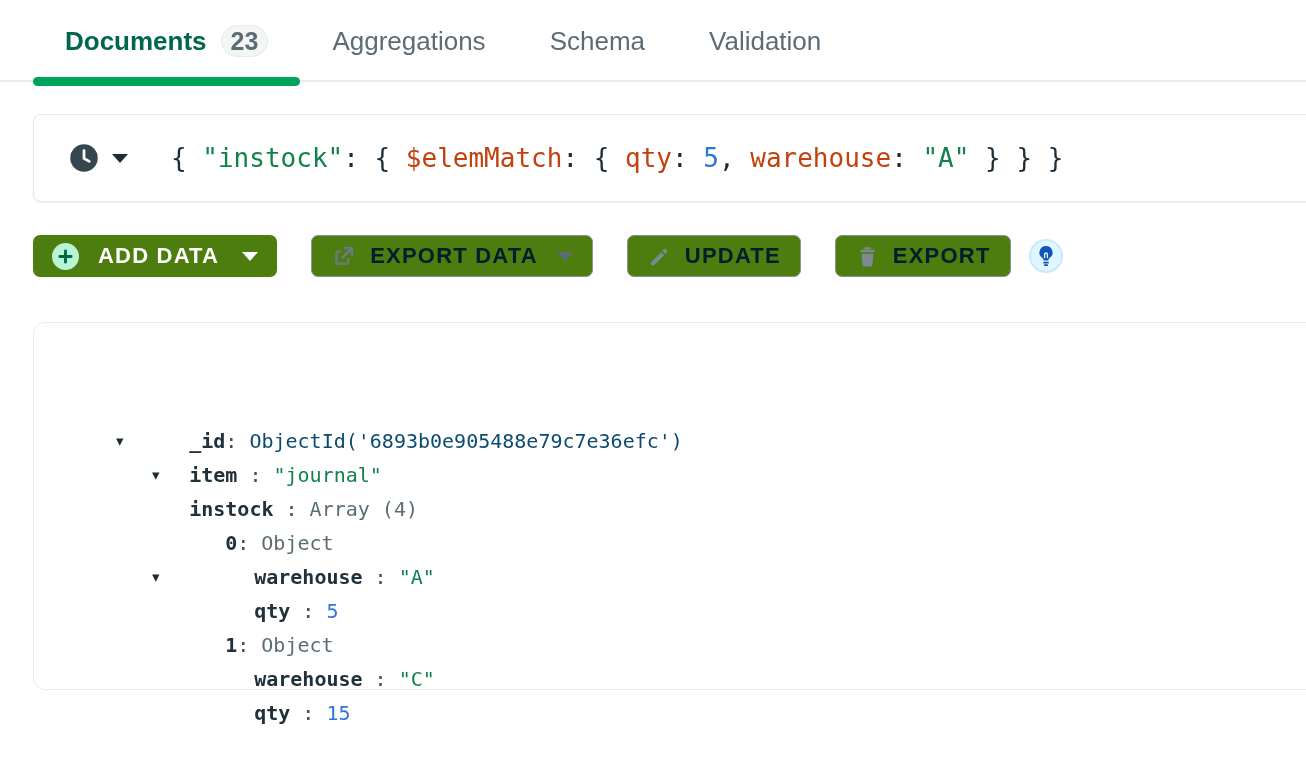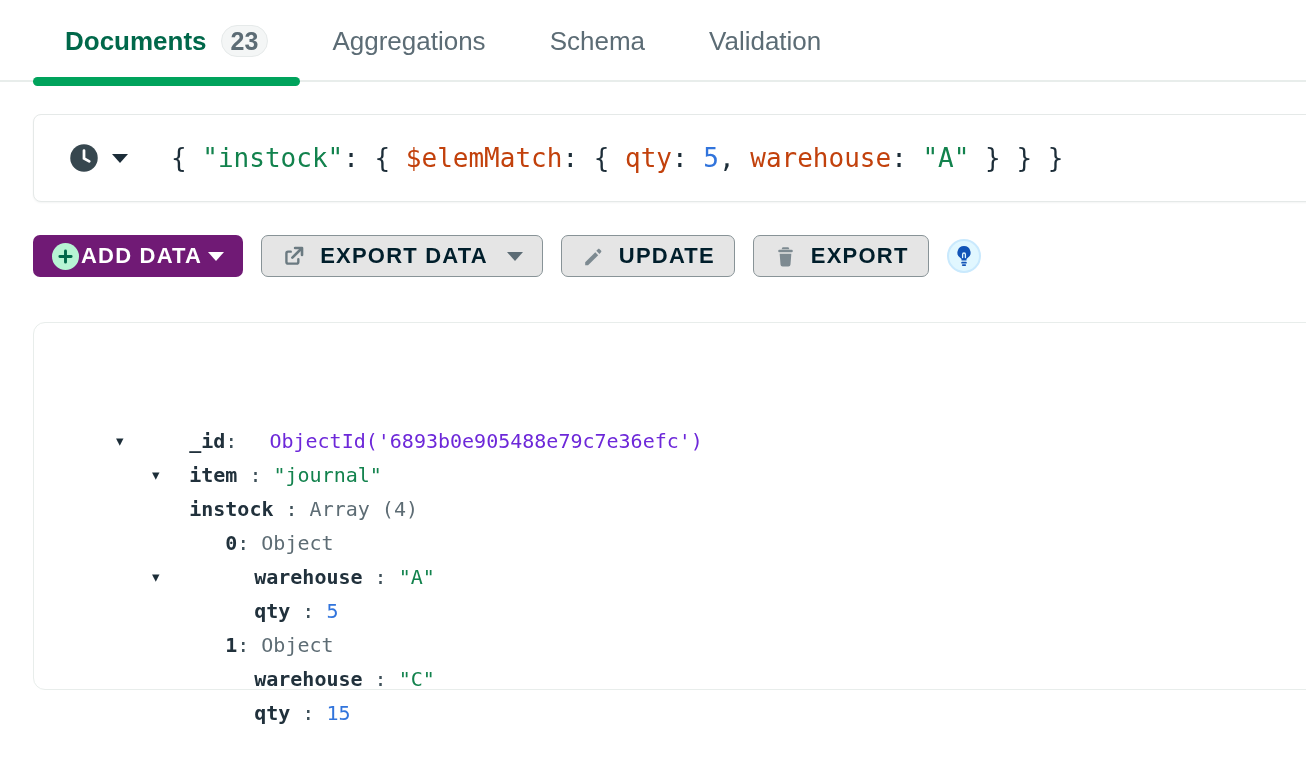--- a/index.html
+++ b/index.html
@@ -31,23 +31,23 @@
   .tok-punct { color:#1C2D38; }
   .tok-string { color:#12824D; }
   .tok-keyword { color:#c2410c; }
   .tok-number { color:#3174DC; }
 
   
   .toolbar { margin-top:33px; display:flex; align-items:center; gap:18px; }
   .btn { height:42px; border-radius:7px; display:inline-flex; align-items:center; padding:0 19px;
     font-weight:bold; font-size:22px; letter-spacing:1.2px; cursor:pointer;
     font-family:"Liberation Sans",sans-serif; }
-  .btn-primary { background:#701a75; color:#fff; border:none; gap:2px; }
+  .btn-primary { background:#4d7c0f; color:#fff; border:none; gap:19px; }
   .btn-primary .caret-down { border-top-color:#fff; margin-left:4px; }
-  .btn-secondary { background:#e5e5e5; color:#001E2B; border:1px solid #889397; gap:13px; }
+  .btn-secondary { background:#4d7c0f; color:#001E2B; border:1px solid #889397; gap:13px;margin-left:16px; }
   .btn-secondary .caret-down { border-top-color:#5C6C75; margin-left:6px; }
   .plus-circle { width:27px; height:27px; border-radius:50%; background:#B7F4D4; color:#00684A;
     display:flex; align-items:center; justify-content:center; }
   .icon { display:flex; align-items:center; justify-content:center; }
   .insight-btn { width:34px; height:34px; border-radius:50%; background:#E1F7FF;
     border:2px solid #C9E9FD; display:flex; align-items:center; justify-content:center; cursor:pointer; }
 
   
   .doc-card { margin-top:45px; height:368px; border:1px solid #E8EDEB; border-radius:12px;
     padding-top:33px; font-family:"DejaVu Sans Mono","Liberation Mono",monospace; font-size:20px;
@@ -55,21 +55,21 @@
   .doc-row { position:relative; height:34px; line-height:34px; white-space:pre; }
   .indent-0 { padding-left:107px; }
   .indent-1 { padding-left:143px; }
   .indent-2 { padding-left:172px; }
   .tree-caret { position:absolute; top:0; font-size:15px; color:#1C2D38; cursor:pointer;
     font-family:"Liberation Sans",sans-serif; }
   .indent-0 .tree-caret { left:82px; }
   .indent-1 .tree-caret { left:118px; }
   .seg-key { font-weight:bold; color:#21313C; }
   .seg-punct { color:#3D4F58; }
-  .seg-objectid { color:#6d28d9;margin-left:20px; }
+  .seg-objectid { color:#0c4a6e; }
   .seg-string { color:#12824D; }
   .seg-number { color:#3174DC; }
   .seg-type { color:#5D6C74; }
 </style>
 </head>
 <body>
 
 <div class="tabbar">
     <div class="tab active">
     <span class="indicator"></span>

